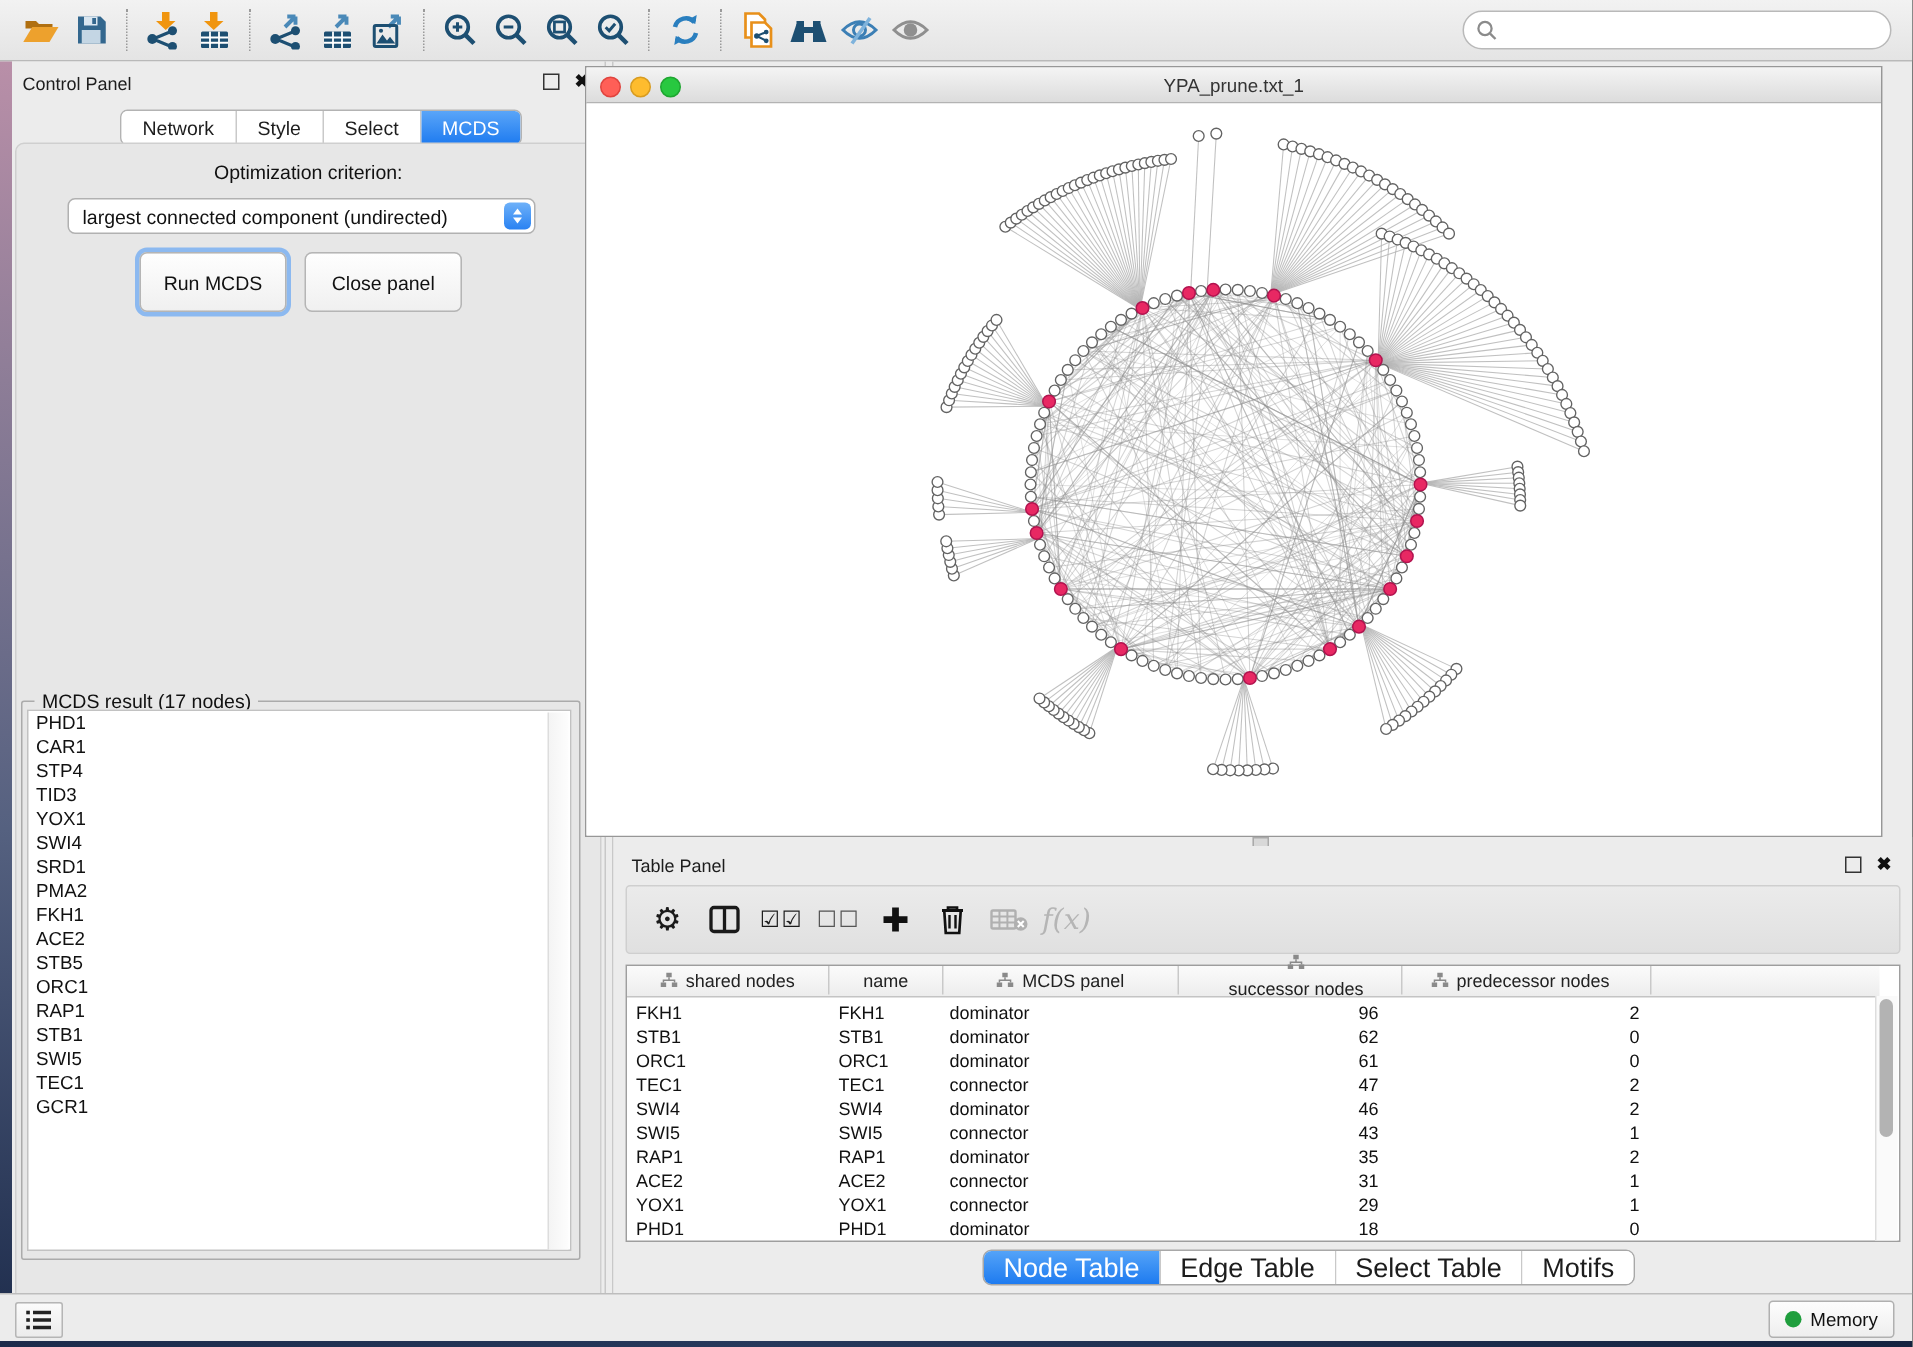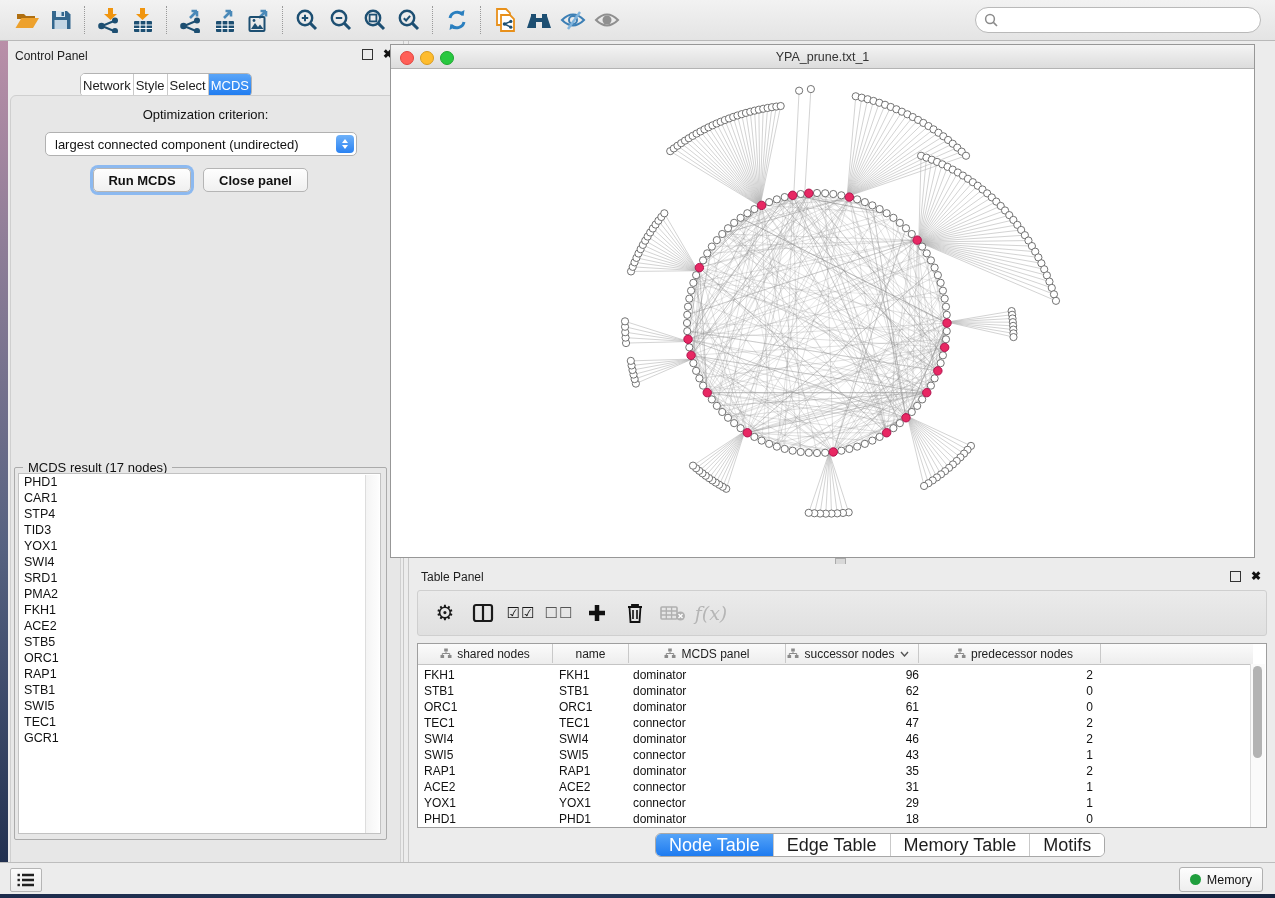--- a/index.html
+++ b/index.html
@@ -17,37 +17,37 @@
   .wall-left{position:absolute;left:0;top:41px;width:8px;height:853px;
              background:linear-gradient(#b98fa8,#8d7d97 25%,#556180 60%,#1d2c4c);}
   .wall-bottom{position:absolute;left:0;top:894px;width:1275px;height:4px;background:linear-gradient(90deg,#1c2b4b,#27395c 40%,#152340);}
   
   .cpanel{position:absolute;left:8px;top:41px;width:395px;height:821px;background:#ececec;}
   .panel-title{position:absolute;left:7px;top:8px;font-size:12px;color:#1d1d1d;}
   .win-btns{position:absolute;top:8px;display:flex;gap:10px;align-items:center;}
   .float-box{width:9px;height:9px;border:1.5px solid #333;display:inline-block;}
   .close-x{font-size:12px;font-weight:bold;color:#111;line-height:9px;}
   .tabs{position:absolute;display:flex;border:1px solid #b3b3b3;border-radius:5px;overflow:hidden;background:#fff;height:22px;}
-  .tab{font-size:13px;color:#1d1d1d;display:flex;align-items:center;justify-content:center;padding:0 2px;
+  .tab{font-size:13px;color:#1d1d1d;display:flex;align-items:center;justify-content:center;padding:0 14px;
        border-right:1px solid #c9c9c9;background:#fff;}
   .tab:last-child{border-right:none;}
   .tab.active{background:linear-gradient(#5aa5f8,#1e7bf0);color:#fff;border-right:none;}
   .cbody{position:absolute;left:2px;top:54px;width:389px;height:785px;background:#e7e7e7;
          border:1px solid #cfcfcf;border-radius:6px;}
   .opt-label{position:absolute;left:0;top:66px;width:100%;text-align:center;font-size:13px;color:#111;}
   .combo{position:absolute;left:37px;top:91px;width:312px;height:24px;background:#fff;border:1px solid #b1b1b1;
          border-radius:5px;box-sizing:border-box;display:flex;align-items:center;}
   .combo .txt{flex:1;font-size:13px;padding-left:9px;color:#111;white-space:nowrap;}
   .combo .step{width:18px;height:18px;margin-right:2px;border-radius:4px;background:linear-gradient(#6eb1f9,#2a82f2);
                display:flex;flex-direction:column;align-items:center;justify-content:center;gap:2px;}
   .combo .step .up,.combo .step .dn{width:0;height:0;border-left:3.5px solid transparent;border-right:3.5px solid transparent;}
   .combo .step .up{border-bottom:4px solid #fff;}
   .combo .step .dn{border-top:4px solid #fff;}
-  .btn{position:absolute;height:24px;background:linear-gradient(#fefefe,#f0f0f0);border:1px solid #b5b5b5;border-radius:5px;
-       font-size:13px;color:#111;display:flex;align-items:center;justify-content:center;box-sizing:border-box;font-weight:bold;}
+  .btn{position:absolute;height:40px;background:linear-gradient(#fefefe,#f0f0f0);border:1px solid #b5b5b5;border-radius:5px;
+       font-size:13px;color:#111;display:flex;align-items:center;justify-content:center;box-sizing:border-box;}
   .btn.focus{box-shadow:0 0 0 3px rgba(90,160,245,.65);}
   .groupbox{position:absolute;left:6px;top:426px;width:371px;height:371px;border:1px solid #ababab;border-radius:2px;}
   .groupbox .gtitle{position:absolute;left:8px;top:-8px;background:#e7e7e7;padding:0 5px;font-size:13px;color:#111;}
   .mcds-list{position:absolute;left:3px;top:5px;width:363px;height:361px;background:#fff;border:1px solid #c2c2c2;
              box-sizing:border-box;overflow:hidden;}
   .mcds-list .item{font-size:12.5px;color:#111;padding:1.5px 0 1.5px 5px;line-height:13px;}
   .mcds-scroll{position:absolute;right:1px;top:1px;width:13px;height:359px;background:linear-gradient(90deg,#f4f4f4,#fdfdfd);
                border-left:1px solid #ddd;}
   
   .vsplit{position:absolute;left:403px;top:41px;width:6px;height:821px;background:#ececec;
@@ -1190,21 +1190,21 @@
             <span>
               <svg width="12" height="11" viewBox="0 0 12 11">
                 <rect x="4.2" y="0.5" width="3.6" height="3" fill="#8a8a8a"></rect>
                 <rect x="0.5" y="7" width="3.6" height="3" fill="#8a8a8a"></rect>
                 <rect x="7.9" y="7" width="3.6" height="3" fill="#8a8a8a"></rect>
                 <path d="M6 3.5v2M2.3 7V5.5h7.4V7" stroke="#8a8a8a" fill="none"></path>
               </svg>
             </span>
             <span>MCDS panel</span>
           </div>
-          <div class="th" style="left: 360px; width: 141px;">
+          <div class="th" style="left: 376px; width: 141px; flex-direction: column;">
             <span>
               <svg width="12" height="11" viewBox="0 0 12 11">
                 <rect x="4.2" y="0.5" width="3.6" height="3" fill="#8a8a8a"></rect>
                 <rect x="0.5" y="7" width="3.6" height="3" fill="#8a8a8a"></rect>
                 <rect x="7.9" y="7" width="3.6" height="3" fill="#8a8a8a"></rect>
                 <path d="M6 3.5v2M2.3 7V5.5h7.4V7" stroke="#8a8a8a" fill="none"></path>
               </svg>
             </span>
             <span>successor nodes</span>
             <svg width="9" height="6" viewBox="0 0 9 6">
@@ -1276,21 +1276,21 @@
           <div class="cell" style="top: 167px; left: 368px; width: 133px; text-align: right;">18</div>
           <div class="cell" style="top: 167px; left: 509px; width: 166px; text-align: right;">0</div>
         </div>
       <div class="tscroll">
           <div class="thumb"></div>
         </div>
     </div>
     <div class="bottom-tabs" id="table-tabs">
         <div class="btab active">Node Table</div>
         <div class="btab">Edge Table</div>
-        <div class="btab">Memory Table</div>
+        <div class="btab">Select Table</div>
         <div class="btab">Motifs</div>
       </div>
   </div>
 
   <div class="statusbar">
     <div class="list-btn">
       <span>
         <svg width="18" height="14" viewBox="0 0 18 14">
           <path d="M5 2h12M5 7h12M5 12h12" stroke="#222" stroke-width="2.4"></path>
           <rect x="0.5" y="0.8" width="2.4" height="2.4" fill="#222"></rect>

